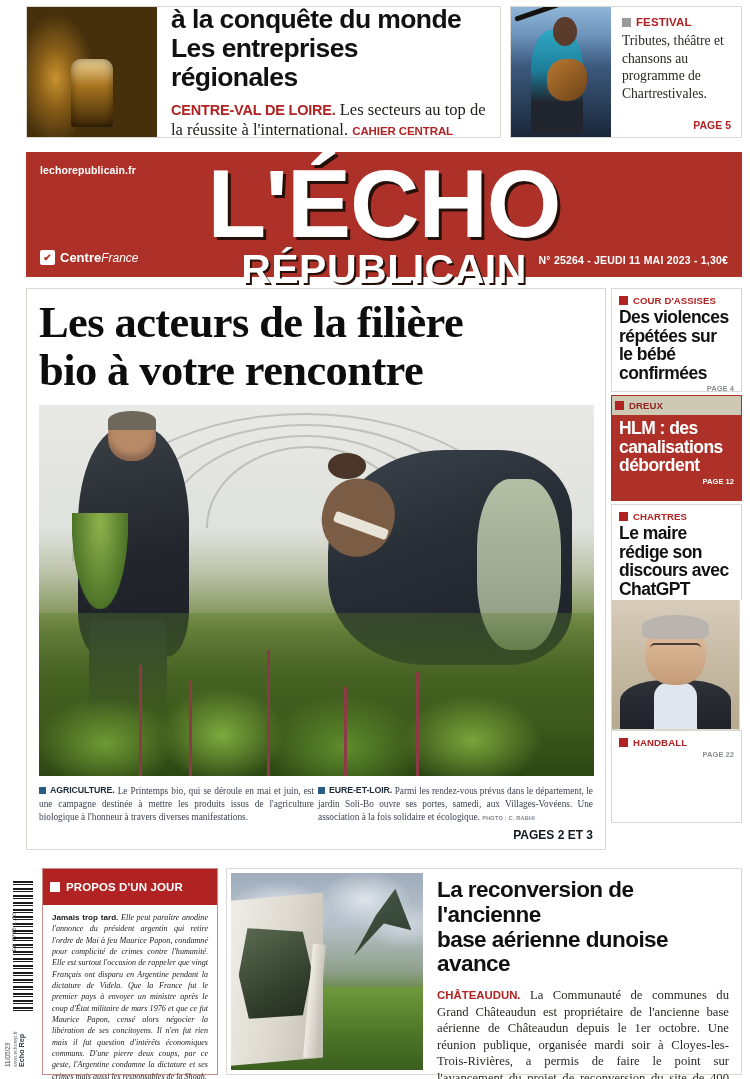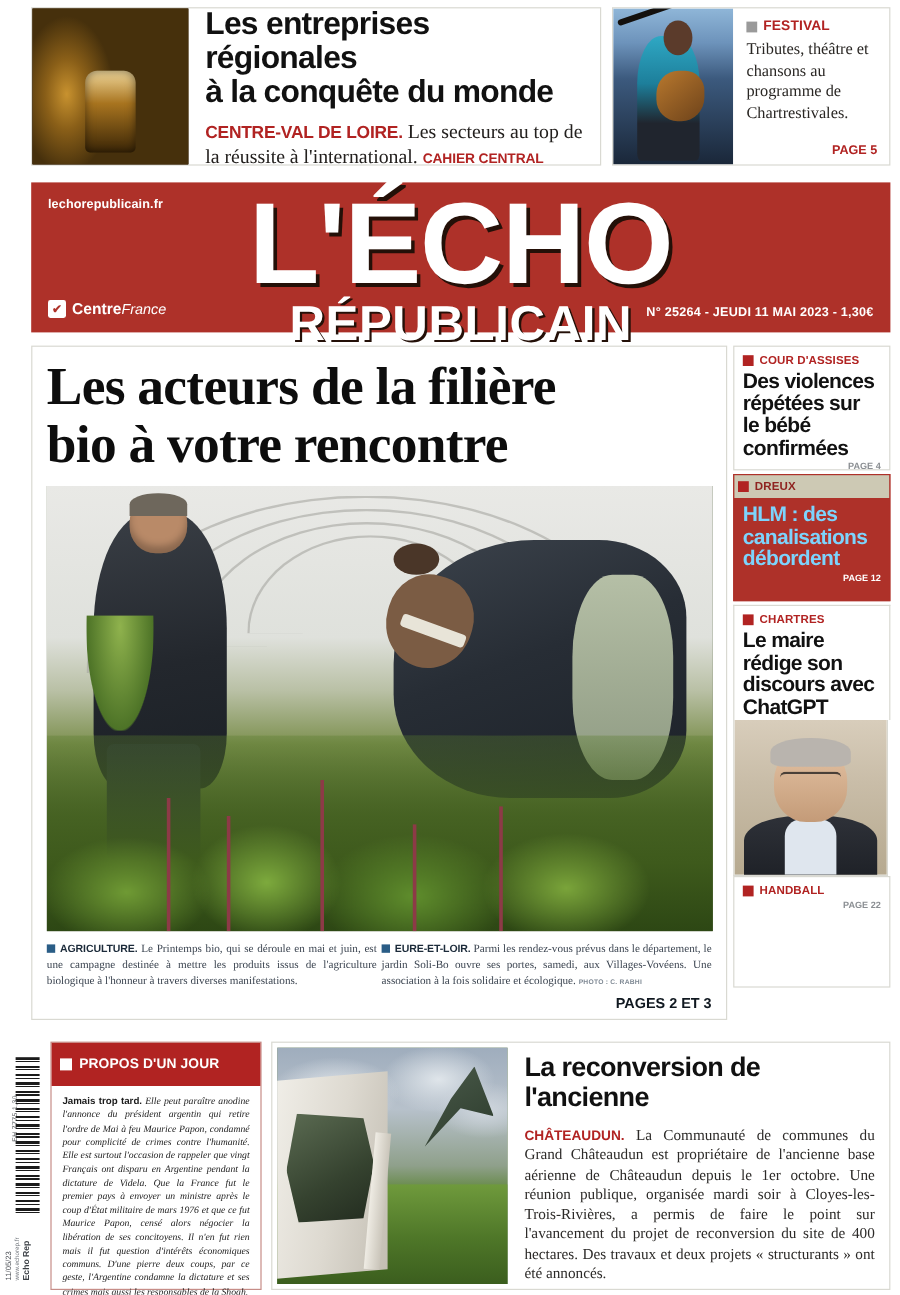--- a/index.html
+++ b/index.html
@@ -153,21 +153,21 @@
   .side-label { display:flex; align-items:center; gap:5px; margin-bottom:2px; }
   .side-label span.t { color:#b12322; font-weight:700; font-size:9.6px; letter-spacing:0.1px;}
   .side-head {
     font-family:"Liberation Sans", sans-serif; font-weight:700;
     font-size:17.5px; line-height:1.06; color:#111; letter-spacing:-0.55px;
   }
   .side-page { text-align:right; font-weight:700; font-size:7.6px; color:#8b8f93; margin-top:2px;}
   .side-item.red { background:#ae3129; border-color:#ae3129; }
   .side-item.red .side-label { background:#cdc9b4; margin:-6px -7px 4px -7px; padding:4px 3px; }
   .side-item.red .side-label span.t { color:#8f2320; }
-  .side-item.red .side-head { color:#7dd3fc; }
+  .side-item.red .side-head { color:#ffffff; }
   .side-item.red .side-page { color:#fff; font-size:7.6px;}
   .side-photo { width:129px; height:130px; position:relative; overflow:hidden; border:1px solid #d9d9d2; border-top:none;}
   .portrait { position:absolute; inset:0;
     background: linear-gradient(180deg,#d8cdbb 0%, #c9bda8 40%, #b6a98f 100%); }
   .p-face { position:absolute; left:26%; top:16%; width:48%; height:50%;
      background:linear-gradient(180deg,#e4c3a4,#c49b78); border-radius:46% 46% 44% 44%; }
   .p-hair { position:absolute; left:24%; top:12%; width:52%; height:18%;
      background:#b9b4ae; border-radius:50% 50% 20% 20%; }
   .p-glass{ position:absolute; left:30%; top:33%; width:40%; height:8%;
      border-top:2px solid #4a4038; border-radius:6px; }
@@ -234,22 +234,22 @@
 <div class="page">
 
   <div class="topstrip">
 
     <div class="top-left-box">
       <div class="top-left-photo">
         <div class="bottles"></div>
       </div>
       <div class="top-left-text">
         <div class="tl-head">
+          <div>à la conquête du monde</div>
           <div>Les entreprises régionales</div>
-          <div>à la conquête du monde</div>
         </div>
         <div class="tl-sub"><span class="kicker-red">CENTRE-VAL DE LOIRE.</span><span> Les secteurs au top de la réussite à l'international. </span><span class="cahier">CAHIER CENTRAL</span></div>
       </div>
     </div>
 
     <div class="top-right-box">
       <div class="top-right-photo">
         <div class="guitarist"></div>
         <div class="gtr-body"></div>
         <div class="gtr-neck"></div>
@@ -396,20 +396,21 @@
       <div class="mem-clouds"></div>
       <div class="mem-grass"></div>
       <div class="mem-plane"></div>
       <div class="mem-stone"></div>
       <div class="mem-relief"></div>
       <div class="mem-post"></div>
     </div>
     <div class="bot-text">
       <div class="bot-head">
         <div>La reconversion de l'ancienne</div>
+        <div>base aérienne dunoise avance</div>
       </div>
       <div class="bot-body"><span class="loc">CHÂTEAUDUN.</span><span> La Communauté de communes du Grand Châteaudun est propriétaire de l'ancienne base aérienne de Châteaudun depuis le 1er octobre. Une réunion publique, organisée mardi soir à Cloyes-les-Trois-Rivières, a permis de faire le point sur l'avancement du projet de reconversion du site de 400 hectares. Des travaux et deux projets « structurants » ont été annoncés.</span>
         
       </div>
     </div>
   </div>
 
 </div>
 
 </body></html>

